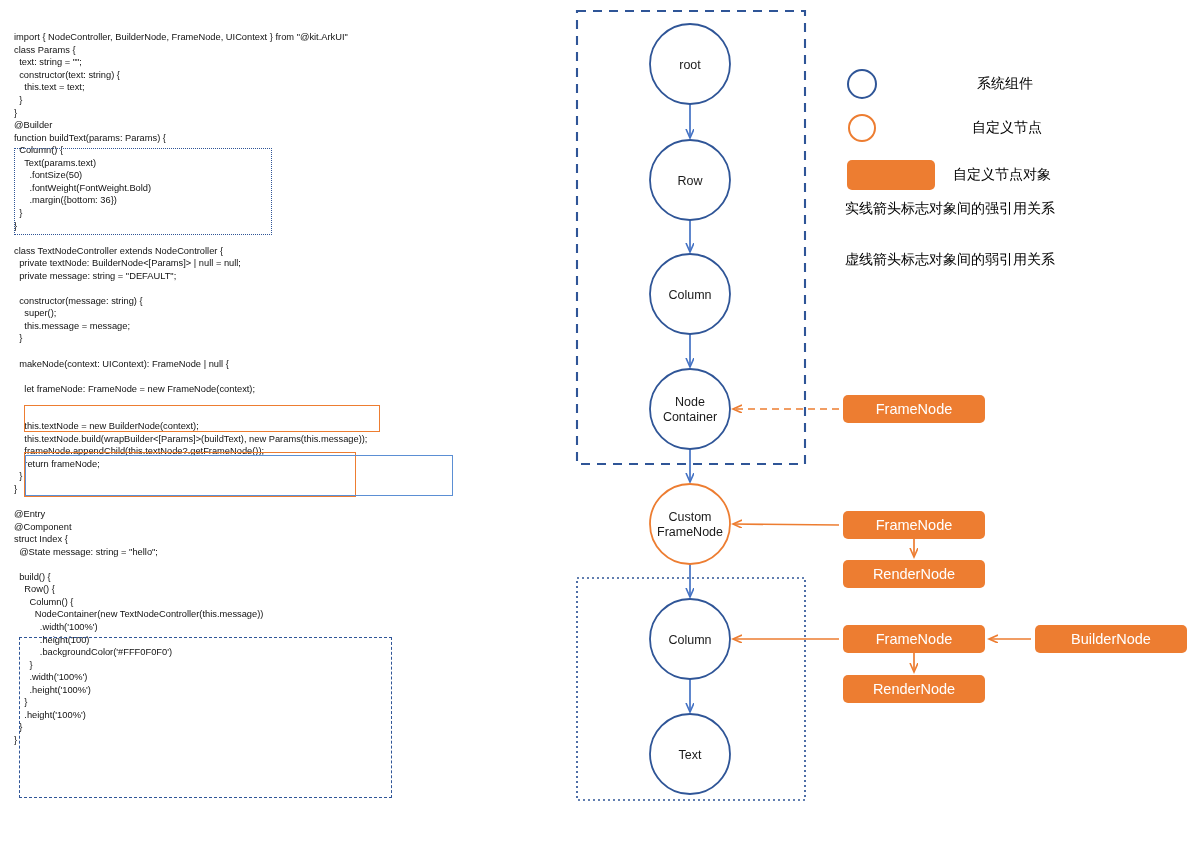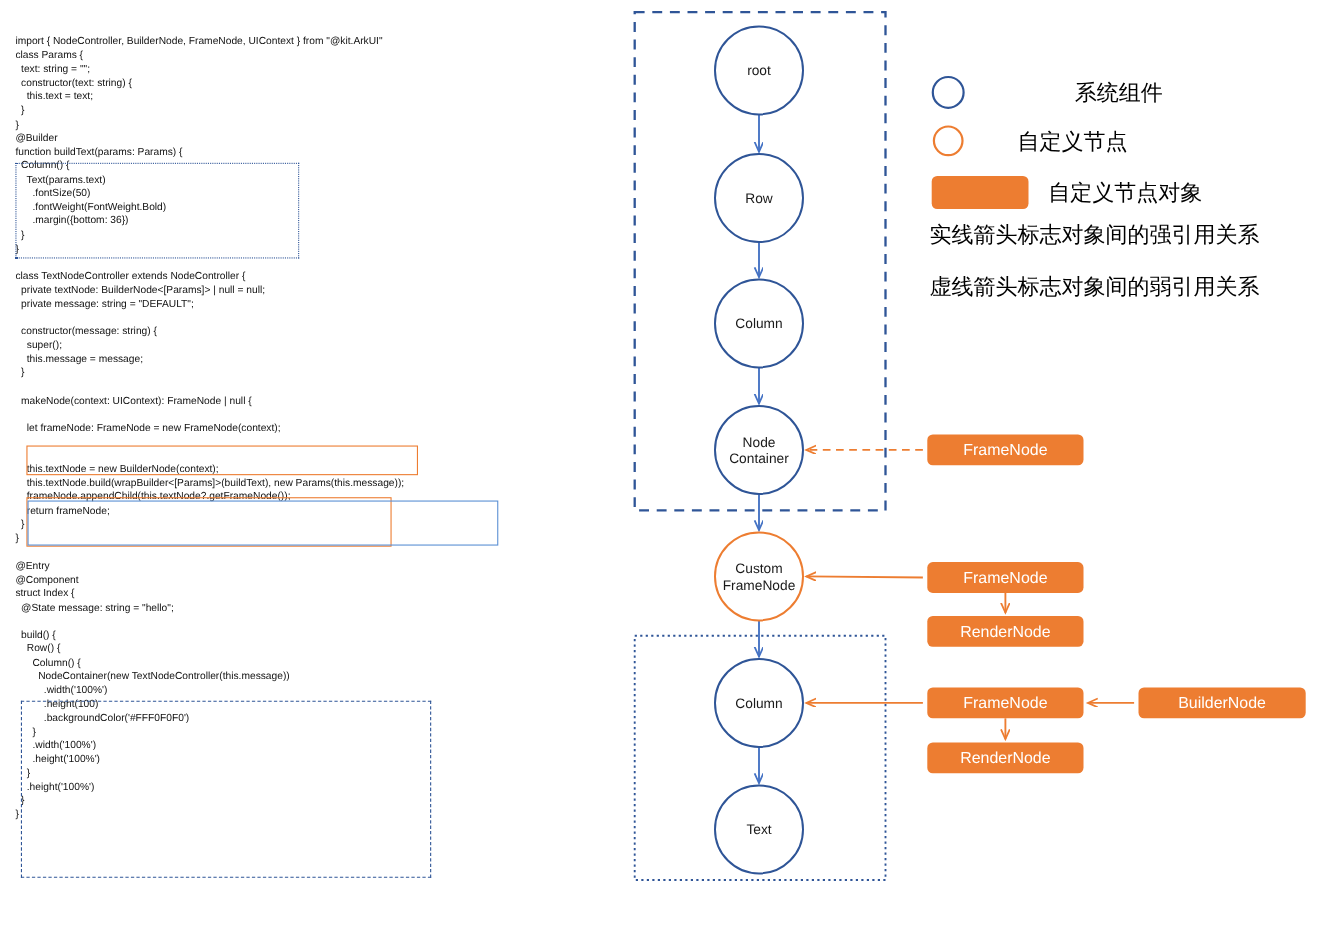--- a/index.html
+++ b/index.html
@@ -38,21 +38,21 @@
   .nodelabel{
     font-family:"Liberation Sans","DejaVu Sans",sans-serif;
     font-size:12.5px;fill:#1a1a1a;text-anchor:middle;
   }
   .boxlabel{
     font-family:"Liberation Sans","DejaVu Sans",sans-serif;
     font-size:14.5px;fill:#ffffff;text-anchor:middle;
   }
   .legendlabel{
     font-family:"DejaVu Sans","Liberation Sans",sans-serif;
-    font-size:20px;fill:#1a1a1a;
+    font-size:14px;fill:#1a1a1a;
   }
 </style>
 </head>
 <body>
 
 <div id="code-panel">
   <pre class="code-block" id="code-text" style="left:14px;top:22px;">import { NodeController, BuilderNode, FrameNode, UIContext } from "@kit.ArkUI"
 class Params {
   text: string = "";
   constructor(text: string) {
@@ -207,21 +207,21 @@
   </svg>
 </div>
 
 <div id="legend" style="position:absolute;left:845px;top:62px;width:350px;">
   <div style="display:flex;align-items:center;height:44px;">
     <div style="width:30px;height:30px;border-radius:50%;border:2px solid #2F5597;box-sizing:border-box;margin-left:2px;"></div>
     <span class="legendlabel" style="margin-left:100px;">系统组件</span>
   </div>
   <div style="display:flex;align-items:center;height:44px;">
     <div style="width:28px;height:28px;border-radius:50%;border:2px solid #ED7D31;box-sizing:border-box;margin-left:3px;"></div>
-    <span class="legendlabel" style="margin-left:49px;">自定义节点</span>
+    <span class="legendlabel" style="margin-left:96px;">自定义节点</span>
   </div>
   <div style="display:flex;align-items:center;height:50px;">
     <div style="width:88px;height:30px;border-radius:5px;background:#ED7D31;margin-left:2px;"></div>
     <span class="legendlabel" style="margin-left:18px;">自定义节点对象</span>
   </div>
   <div style="height:40px;display:flex;align-items:flex-start;">
     <span class="legendlabel">实线箭头标志对象间的强引用关系</span>
   </div>
   <div style="height:40px;display:flex;align-items:center;">
     <span class="legendlabel">虚线箭头标志对象间的弱引用关系</span>

